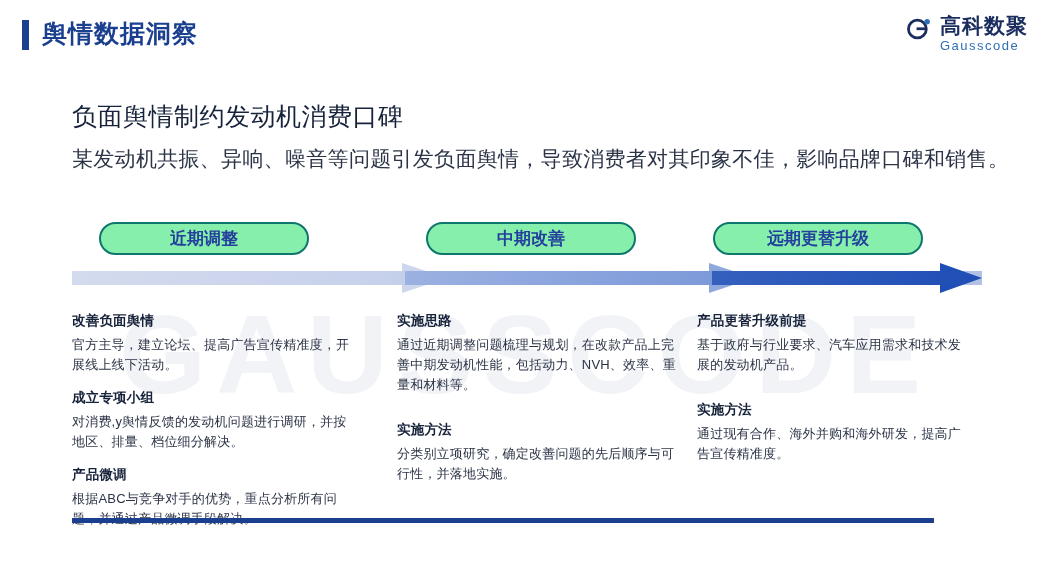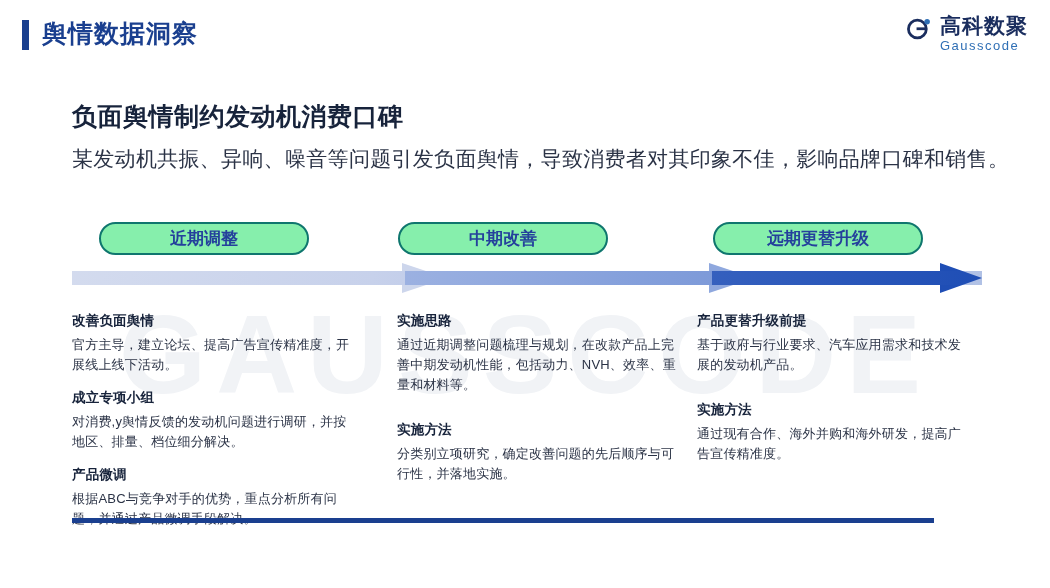--- a/index.html
+++ b/index.html
@@ -73,21 +73,21 @@
     font-size: 13px;
     color: #2f6fb5;
     letter-spacing: 1.5px;
     line-height: 16px;
   }
   
   .main-title {
     position: absolute;
     left: 72px; top: 100px;
     font-size: 25px;
-    font-weight: bold;
+    font-weight: normal;
     color: #17233b;
     letter-spacing: 0.5px;
     z-index: 2;
   }
   .sub-title {
     position: absolute;
     left: 72px; top: 145px;
     font-size: 21px;
     color: #2b3346;
     letter-spacing: 0.3px;
@@ -103,21 +103,21 @@
     background: #86efac;
     display: flex;
     align-items: center;
     justify-content: center;
     font-size: 17px;
     font-weight: bold;
     color: #24409c;
     z-index: 3;
   }
   #pill-0 { left: 99px; width: 210px; }
-  #pill-1 { left: 398px; width: 210px; }
+  #pill-1 { left: 426px; width: 210px; }
   #pill-2 { left: 713px; width: 210px; }
   
   .arrow-wrap {
     position: absolute;
     left: 72px; top: 263px;
     width: 910px; height: 40px;
     z-index: 1;
   }
   
   .col {

